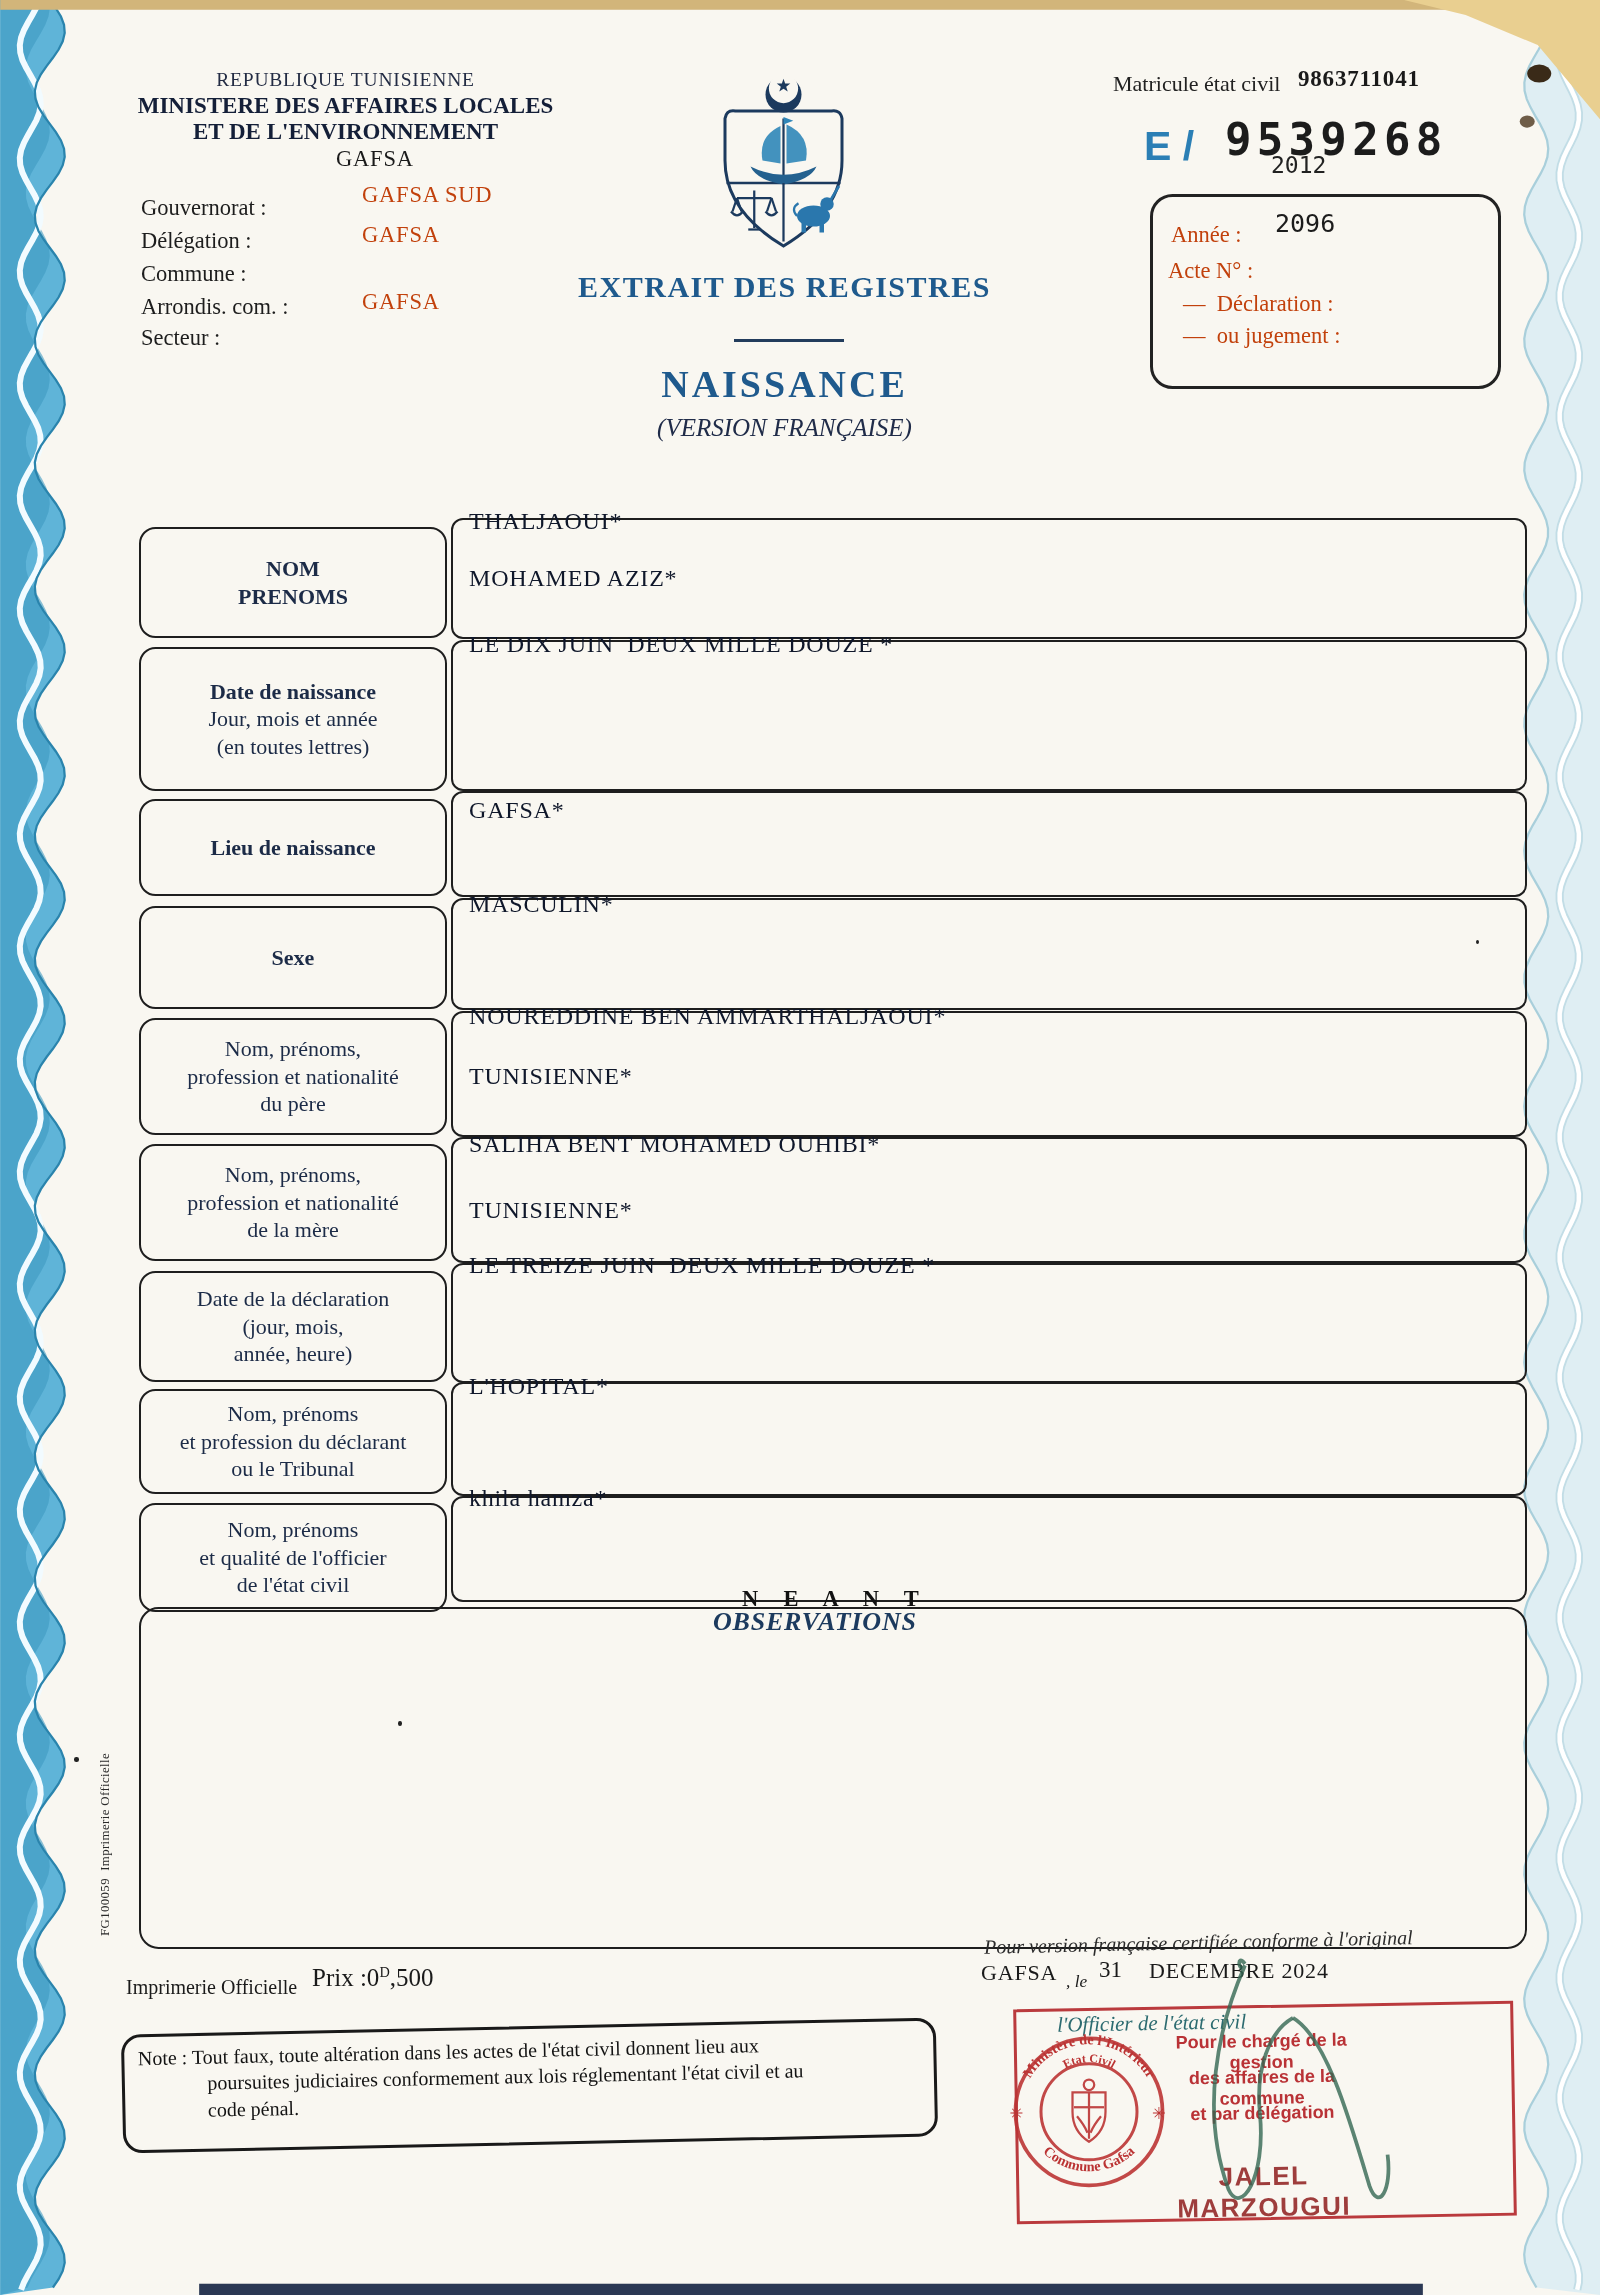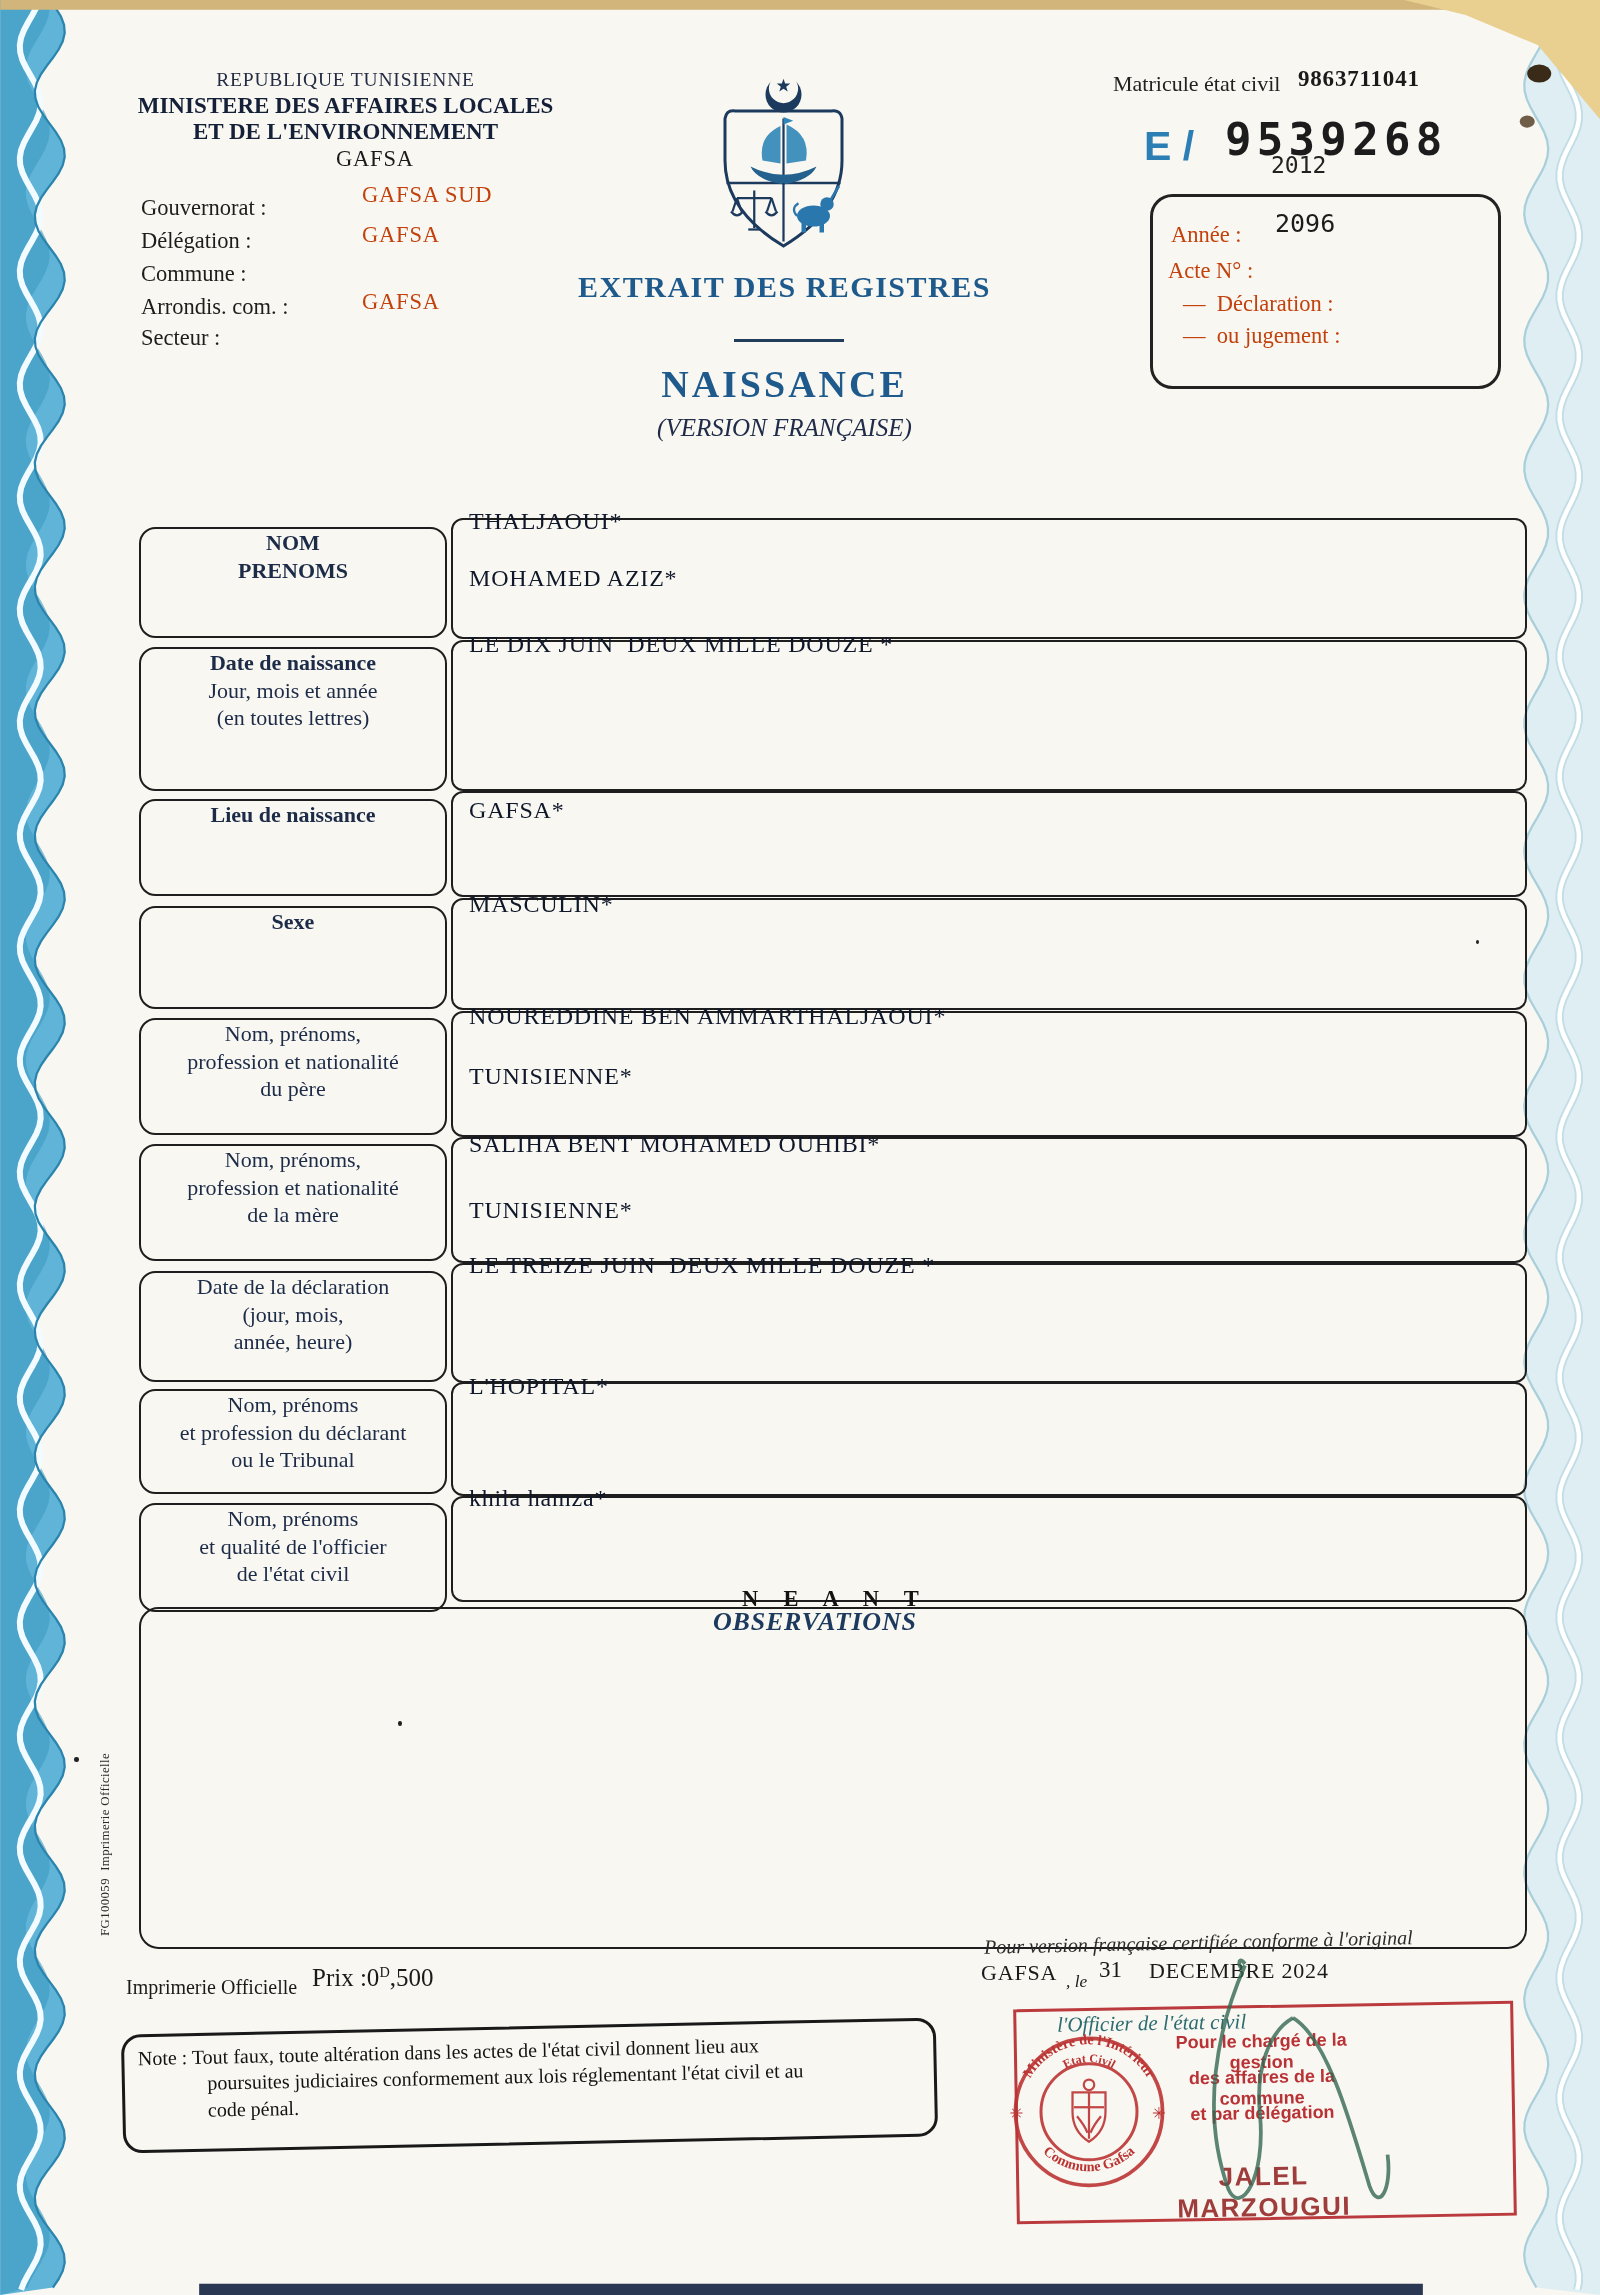--- a/index.html
+++ b/index.html
@@ -12,21 +12,21 @@
   
   .hdr-line{position:absolute;left:135px;width:421px;text-align:center;color:#232c44;}
   .admin-lbl{position:absolute;left:141px;font-size:22.5px;color:#1d1d1d;}
   .admin-val{position:absolute;left:362px;font-size:22.5px;color:#c2410c;letter-spacing:0.8px;}
   
   .acte-box{position:absolute;left:1150px;top:194px;width:345px;height:189px;
             border:3px solid #222;border-radius:22.5px;}
   .acte-lbl{position:absolute;font-size:22.5px;color:#c2410c;}
   
   .lbl{position:absolute;left:139px;width:304px;border:2.3px solid #1e1e1e;border-radius:16.5px;
-       display:flex;flex-direction:column;align-items:center;
+       display:flex;flex-direction:column;justify-content:center;align-items:center;
        text-align:center;color:#1c2b47;font-size:22px;line-height:1.25;}
   .vbox{position:absolute;left:451px;width:1072px;border:2.3px solid #1e1e1e;border-radius:12px;}
   .val{position:absolute;left:469px;font-size:24px;letter-spacing:0.8px;color:#0f172a;white-space:pre;}
   
   .vtext{position:absolute;left:98px;top:1936px;transform-origin:0 0;transform:rotate(-90deg);
          font-size:12.8px;color:#2a2a2a;letter-spacing:0.4px;white-space:pre;}
   .note-box{position:absolute;left:122px;top:2026px;width:815px;height:119px;
             border:3px solid #191919;border-radius:19.5px;transform:rotate(-1.2deg);
             font-size:20px;line-height:1.34;color:#131313;padding:7.5px 13.5px;box-sizing:border-box;}
   .note-indent{padding-left:69px;}

